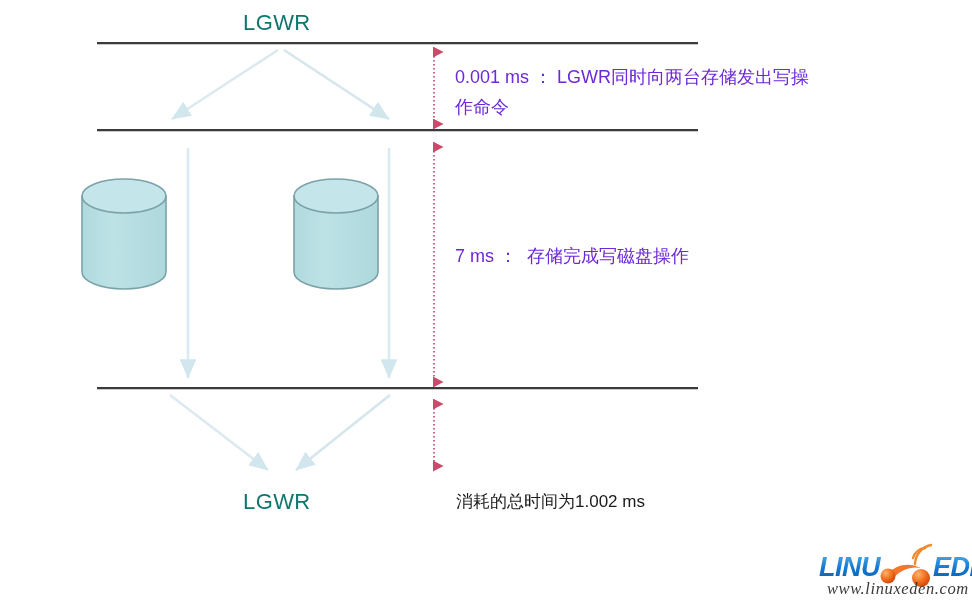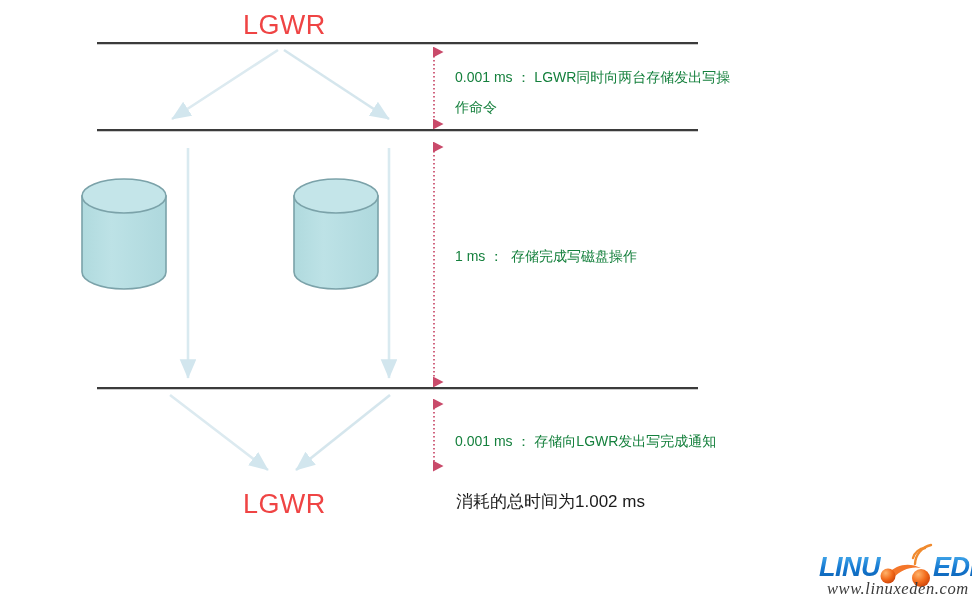--- a/index.html
+++ b/index.html
@@ -22,29 +22,29 @@
   .hrule {
     left: 97px;
     width: 601px;
     height: 2px;
     background: #3b3b3b;
     box-shadow: 0 1px 0 0 rgba(160,160,160,0.55);
   }
 
   
   .lgwr-label {
-    font-size: 27px;
+    font-size: 22px;
     letter-spacing: 0.4px;
-    color: #ef4444;
+    color: #0f766e;
     white-space: nowrap;
   }
   .note {
-    font-size: 14px;
+    font-size: 18px;
     line-height: 30px;
-    color: #15803d;
+    color: #6d28d9;
     white-space: pre-wrap;
   }
   .total-label {
     font-size: 17px;
     color: #1b1b1b;
     white-space: nowrap;
   }
 
   
   svg.layer {
@@ -139,23 +139,22 @@
   <div class="abs hrule" style="top:129px;"></div>
   <div class="abs hrule" style="top:387px;"></div>
 
   <div class="abs lgwr-label" style="left:243px; top:10px;">LGWR</div>
 
   <div class="abs lgwr-label" style="left:243px; top:489px;">LGWR</div>
 
   <div class="abs note" style="left:455px; top:62px; width:495px;">0.001 ms ： LGWR同时向两台存储发出写操
 作命令</div>
 
-  <div class="abs note" style="left:455px; top:241px; width:480px;">1 ms ：  存储完成写磁盘操作</div>
+  <div class="abs note" style="left:455px; top:241px; width:480px;">7 ms ：  存储完成写磁盘操作</div>
 
-  <div class="abs note" style="left:455px; top:426px; width:480px;">0.001 ms ： 存储向LGWR发出写完成通知</div>
 
   <div class="abs total-label" style="left:456px; top:490px;">消耗的总时间为1.002 ms</div>
 
   <div class="abs watermark">
     <svg width="186" height="56" viewBox="0 0 186 56" xmlns="http://www.w3.org/2000/svg">
       <defs>
         <linearGradient id="wmBlue" x1="0" y1="0" x2="0" y2="1">
           <stop offset="0%" stop-color="#4eb3f0"></stop>
           <stop offset="55%" stop-color="#1477d0"></stop>
           <stop offset="100%" stop-color="#0c5fae"></stop>

